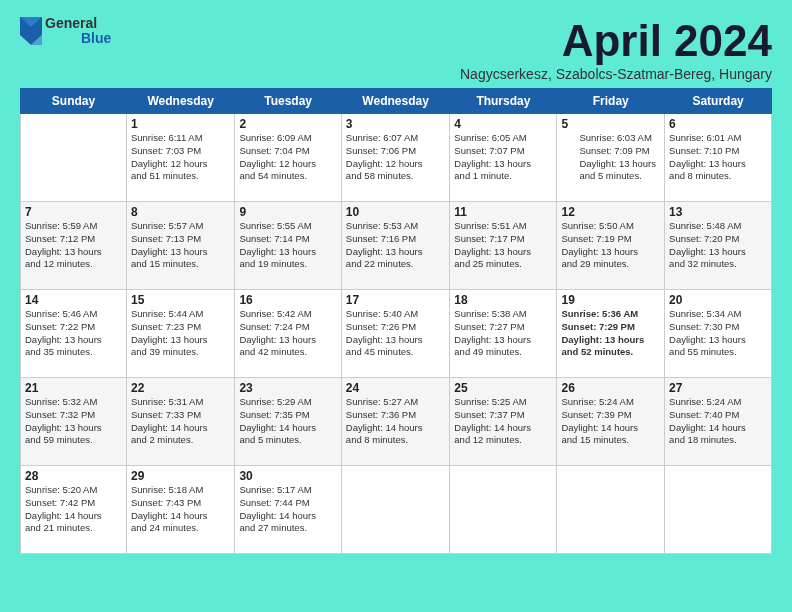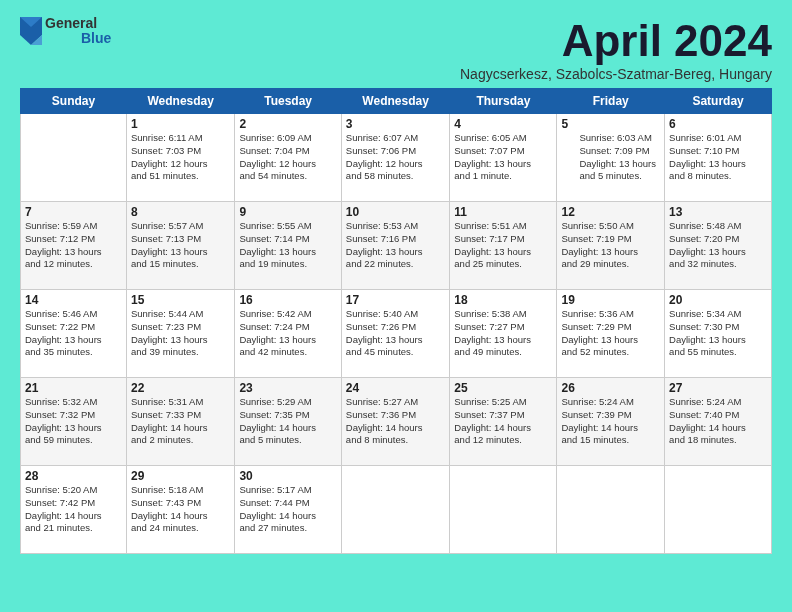--- a/index.html
+++ b/index.html
@@ -263,21 +263,21 @@
           </td>
           <td>
             <span class="day-num">18</span>
             <div class="day-info" style="white-space: pre-line;">Sunrise: 5:38 AM
 Sunset: 7:27 PM
 Daylight: 13 hours
 and 49 minutes.</div>
           </td>
           <td>
             <span class="day-num">19</span>
-            <div class="day-info" style="white-space: pre-line;">Sunrise: 5:36 AM
+            <div class="day-info" style="white-space: pre-line; font-weight: bold;">Sunrise: 5:36 AM
 Sunset: 7:29 PM
 Daylight: 13 hours
 and 52 minutes.</div>
           </td>
           <td>
             <span class="day-num">20</span>
             <div class="day-info" style="white-space: pre-line;">Sunrise: 5:34 AM
 Sunset: 7:30 PM
 Daylight: 13 hours
 and 55 minutes.</div>

